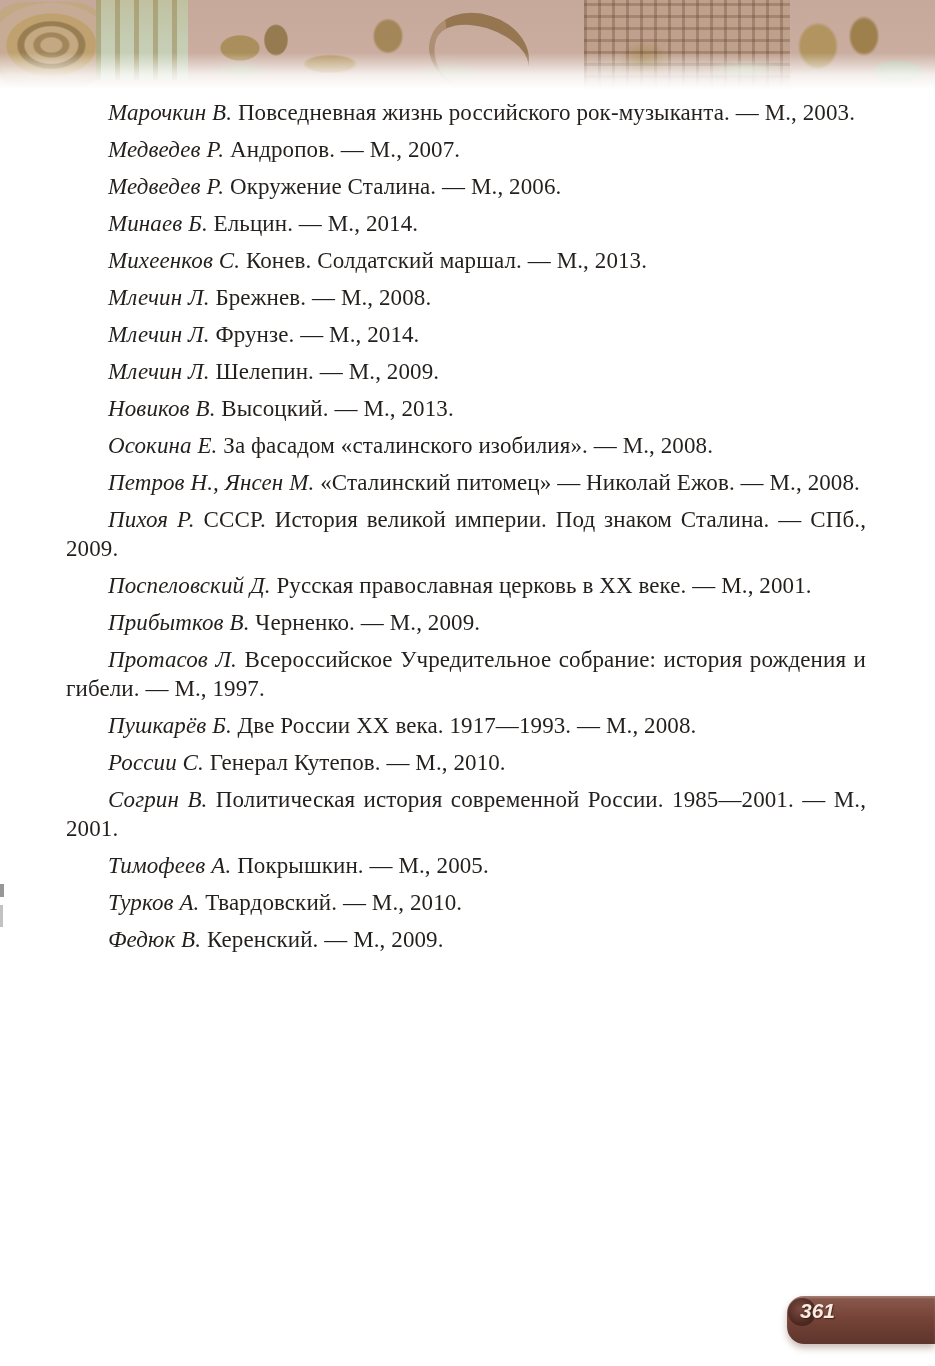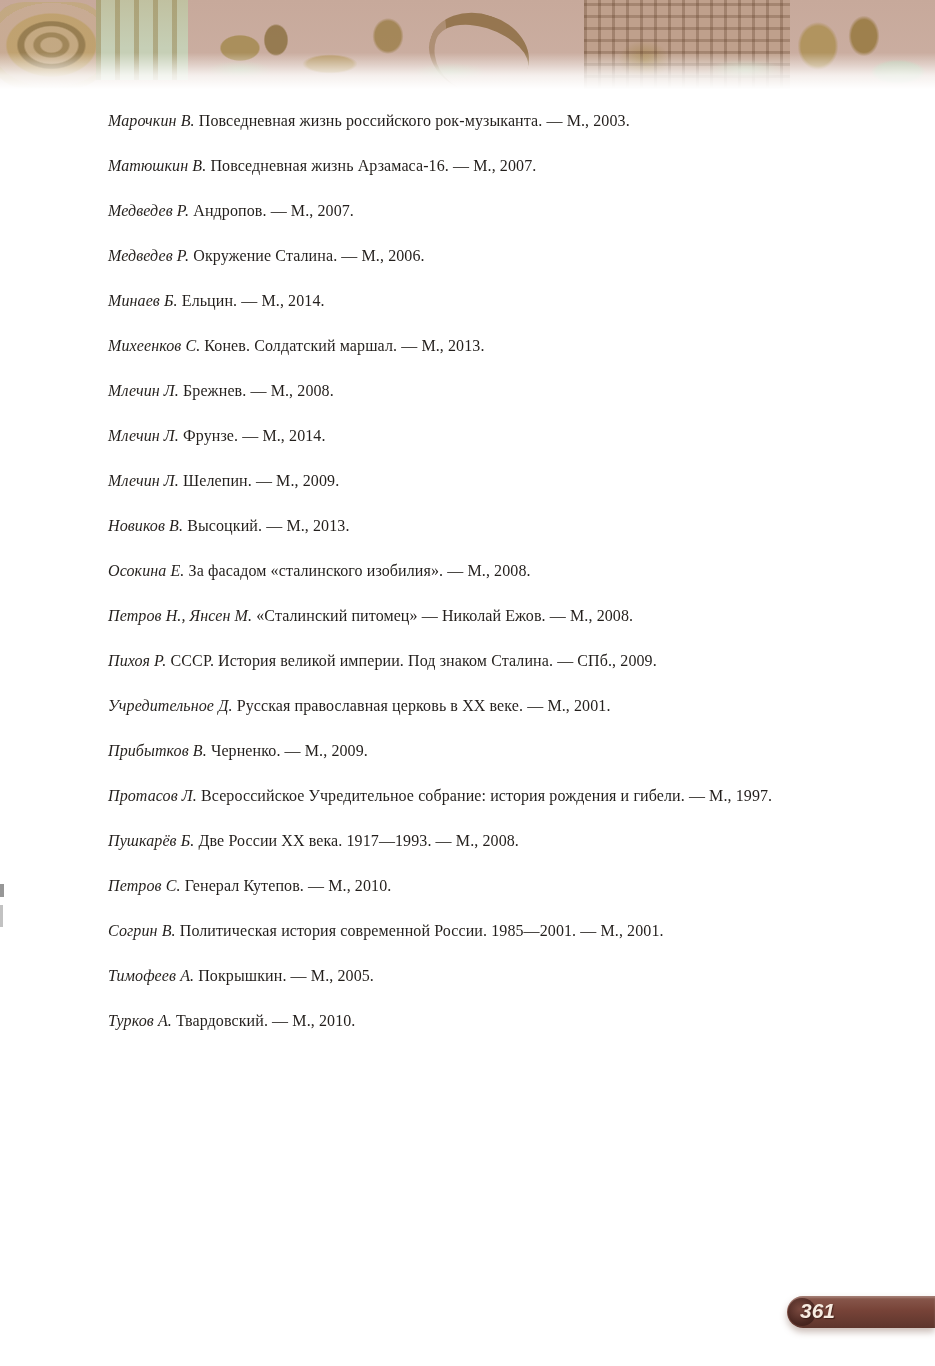--- a/index.html
+++ b/index.html
@@ -88,35 +88,35 @@
   }
 
   
   .content {
     position: absolute;
     top: 90px; left: 66px;
     width: 800px;
     color: #231f1c;
   }
   .entry {
-    margin: 16px 0 7px 0;
-    font-size: 16px;
+    margin: 8px 0 7px 0;
+    font-size: 23px;
     line-height: 29px;
     text-align: justify;
     text-indent: 42px;
     hyphens: none;
     letter-spacing: .1px;
   }
   .entry i { font-style: italic; }
 
   
   .badge {
     position: absolute;
     top: 1296px; right: 0;
-    width: 148px; height: 32px;
+    width: 148px; height: 48px;
     border-radius: 17px 0 0 17px;
     background: linear-gradient(180deg, #8a5a4e 0%, #774338 45%, #5d352c 100%);
     box-shadow: inset 0 2px 2px rgba(255,255,255,.22), 0 4px 7px rgba(120,85,70,.40);
     text-decoration: underline;
   }
   .badge-cap {
     position: absolute;
     left: 1px; top: 2px;
     width: 28px; height: 28px;
     border-radius: 50%;
@@ -155,40 +155,40 @@
     <div class="figures-left"></div>
     <div class="curve-shape"></div>
     <div class="building-grid"></div>
     <div class="figures-right"></div>
     <div class="green-patches"></div>
     <div class="banner-fade"></div>
   </div>
 
   <main class="content" id="bib-list">
       <p class="entry"><i>Марочкин В.</i> Повседневная жизнь российского рок-музыканта. — М., 2003.</p>
-      <p class="entry"><i>Матюшкин В.</i> Повседневная жизнь Арзамаса-16. — М., 2007.</p>
       <p class="entry"><i>Медведев Р.</i> Андропов. — М., 2007.</p>
       <p class="entry"><i>Медведев Р.</i> Окружение Сталина. — М., 2006.</p>
       <p class="entry"><i>Минаев Б.</i> Ельцин. — М., 2014.</p>
       <p class="entry"><i>Михеенков С.</i> Конев. Солдатский маршал. — М., 2013.</p>
       <p class="entry"><i>Млечин Л.</i> Брежнев. — М., 2008.</p>
       <p class="entry"><i>Млечин Л.</i> Фрунзе. — М., 2014.</p>
       <p class="entry"><i>Млечин Л.</i> Шелепин. — М., 2009.</p>
       <p class="entry"><i>Новиков В.</i> Высоцкий. — М., 2013.</p>
       <p class="entry"><i>Осокина Е.</i> За фасадом «сталинского изобилия». — М., 2008.</p>
       <p class="entry"><i>Петров Н., Янсен М.</i> «Сталинский питомец» — Николай Ежов. — М., 2008.</p>
       <p class="entry"><i>Пихоя Р.</i> СССР. История великой империи. Под знаком Сталина. — СПб., 2009.</p>
-      <p class="entry"><i>Учредительное Д.</i> Русская православная церковь в XX веке. — М., 2001.</p>
+      <p class="entry"><i>Поспеловский Д.</i> Русская православная церковь в XX веке. — М., 2001.</p>
       <p class="entry"><i>Прибытков В.</i> Черненко. — М., 2009.</p>
       <p class="entry"><i>Протасов Л.</i> Всероссийское Учредительное собрание: история рождения и гибели. — М., 1997.</p>
       <p class="entry"><i>Пушкарёв Б.</i> Две России XX века. 1917—1993. — М., 2008.</p>
-      <p class="entry"><i>Петров С.</i> Генерал Кутепов. — М., 2010.</p>
+      <p class="entry"><i>России С.</i> Генерал Кутепов. — М., 2010.</p>
       <p class="entry"><i>Согрин В.</i> Политическая история современной России. 1985—2001. — М., 2001.</p>
       <p class="entry"><i>Тимофеев А.</i> Покрышкин. — М., 2005.</p>
       <p class="entry"><i>Турков А.</i> Твардовский. — М., 2010.</p>
+      <p class="entry"><i>Федюк В.</i> Керенский. — М., 2009.</p>
     </main>
 
   <div class="badge">
     <div class="badge-cap"></div>
     <span class="badge-num">361</span>
   </div>
 
   <div class="scan-mark-1"></div>
   <div class="scan-mark-2"></div>
 

